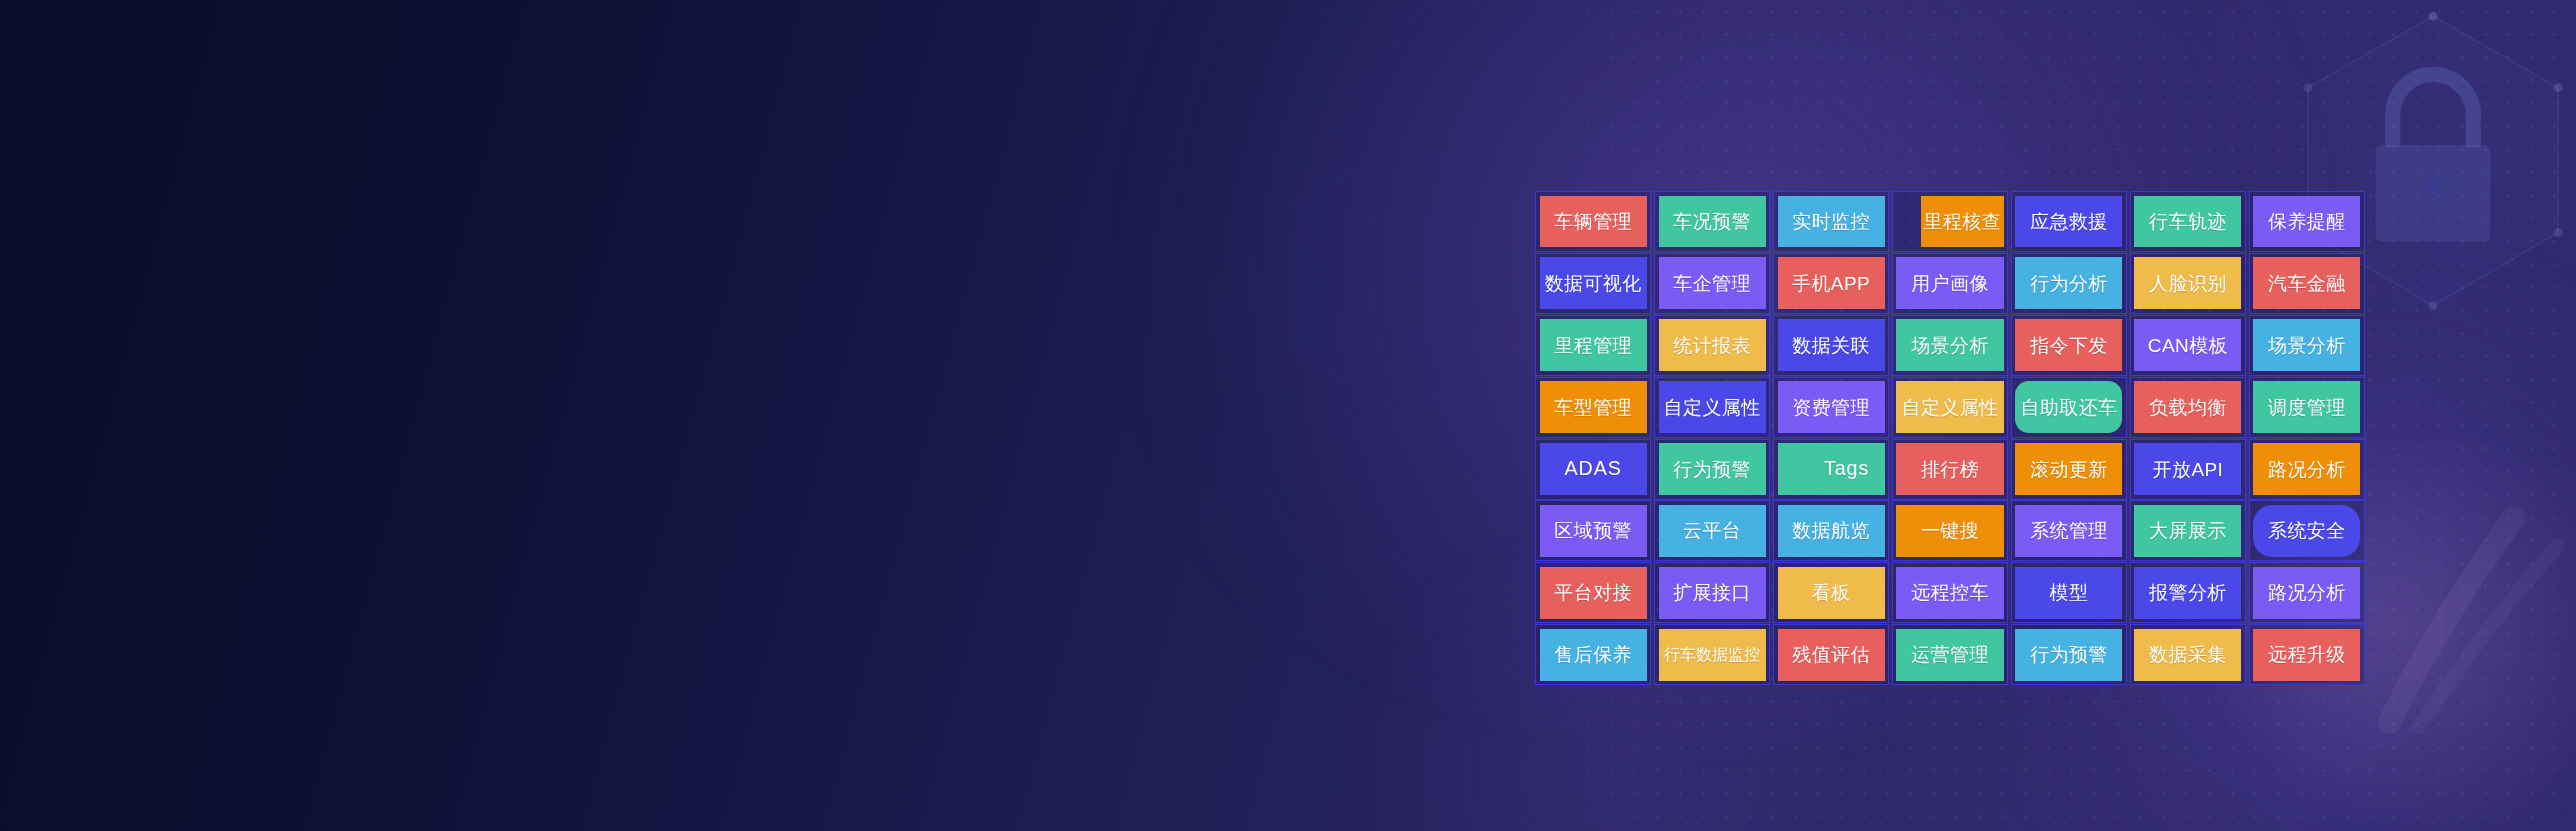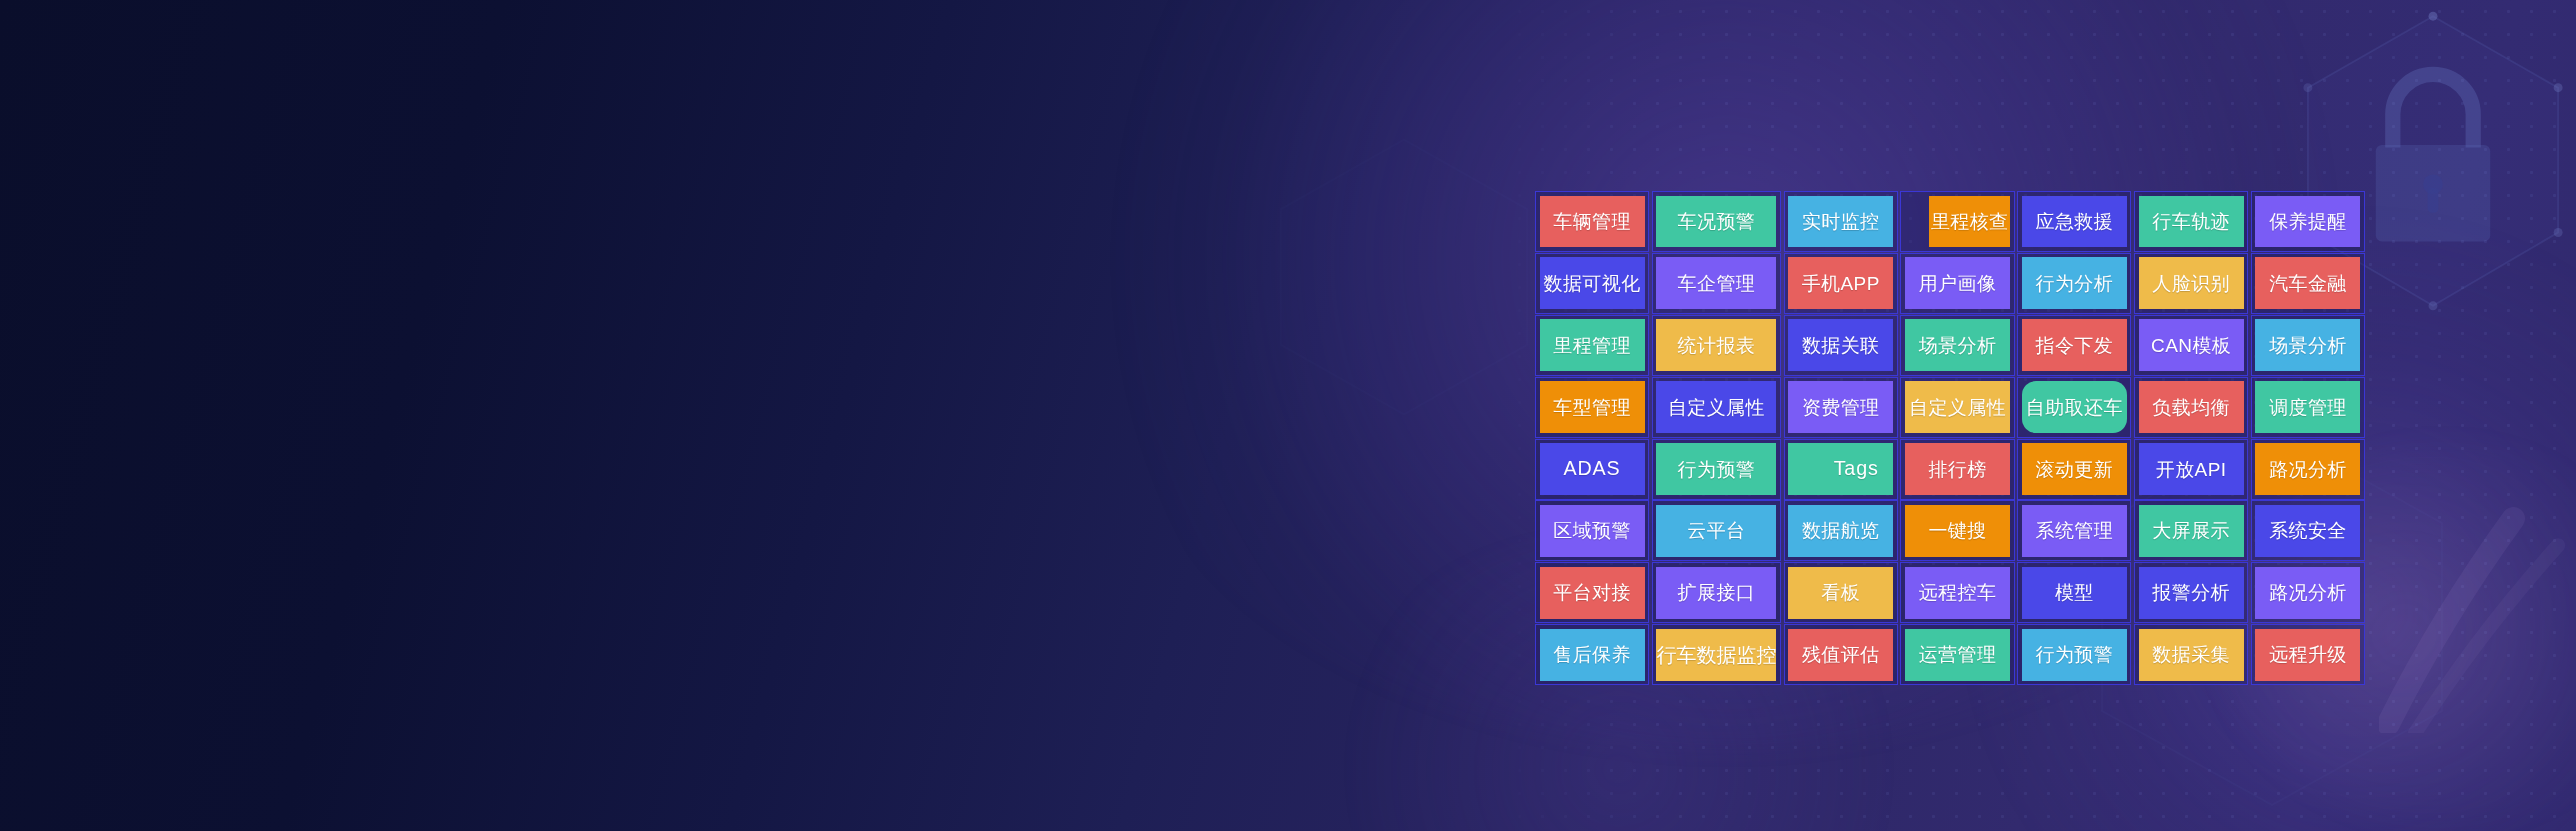--- a/index.html
+++ b/index.html
@@ -154,21 +154,21 @@
   }
 
   .tag-label {
     color: #ffffff;
     font-size: 19px;
     line-height: 1;
     letter-spacing: 0.4px;
     white-space: nowrap;
     text-shadow: 0 0.9px 0.9px rgba(0, 0, 0, 0.18);
   }
-  .tag-label.sm { font-size: 20px; letter-spacing: 0; }
+  .tag-label.sm { font-size: 16px; letter-spacing: 0; }
   .tag-label.lat { font-size: 19.7px; letter-spacing: 0.9px; }
 </style>
 </head>
 <body>
 
 <div class="stage">
 
   <div class="glow glow-a"></div>
   <div class="glow glow-b"></div>
   <div class="glow glow-c"></div>
@@ -403,21 +403,21 @@
         <div class="tag-fill" style="background: rgb(122, 92, 245);">
           <span class="tag-label">系统管理</span>
         </div>
       </div>
       <div class="tag-cell" style="border-color: rgb(59, 55, 214);">
         <div class="tag-fill" style="background: rgb(64, 199, 162);">
           <span class="tag-label">大屏展示</span>
         </div>
       </div>
       <div class="tag-cell" style="border-color: rgb(59, 55, 214);">
-        <div class="tag-fill" style="background: rgb(74, 72, 232);">
+        <div class="tag-fill" style="background: rgb(74, 72, 232); border-radius: 19px;">
           <span class="tag-label">系统安全</span>
         </div>
       </div>
       <div class="tag-cell" style="border-color: rgb(59, 55, 214);">
         <div class="tag-fill" style="background: rgb(231, 96, 94);">
           <span class="tag-label">平台对接</span>
         </div>
       </div>
       <div class="tag-cell" style="border-color: rgb(59, 55, 214);">
         <div class="tag-fill" style="background: rgb(122, 92, 245);">

